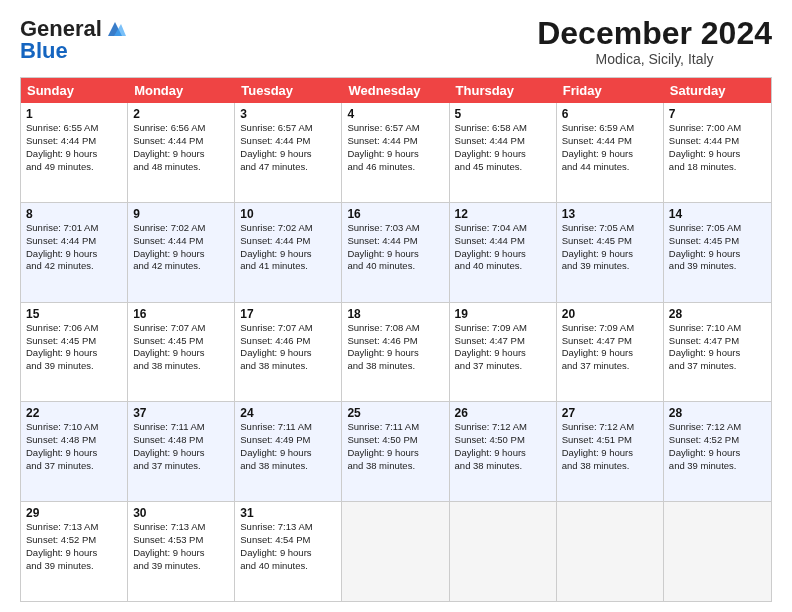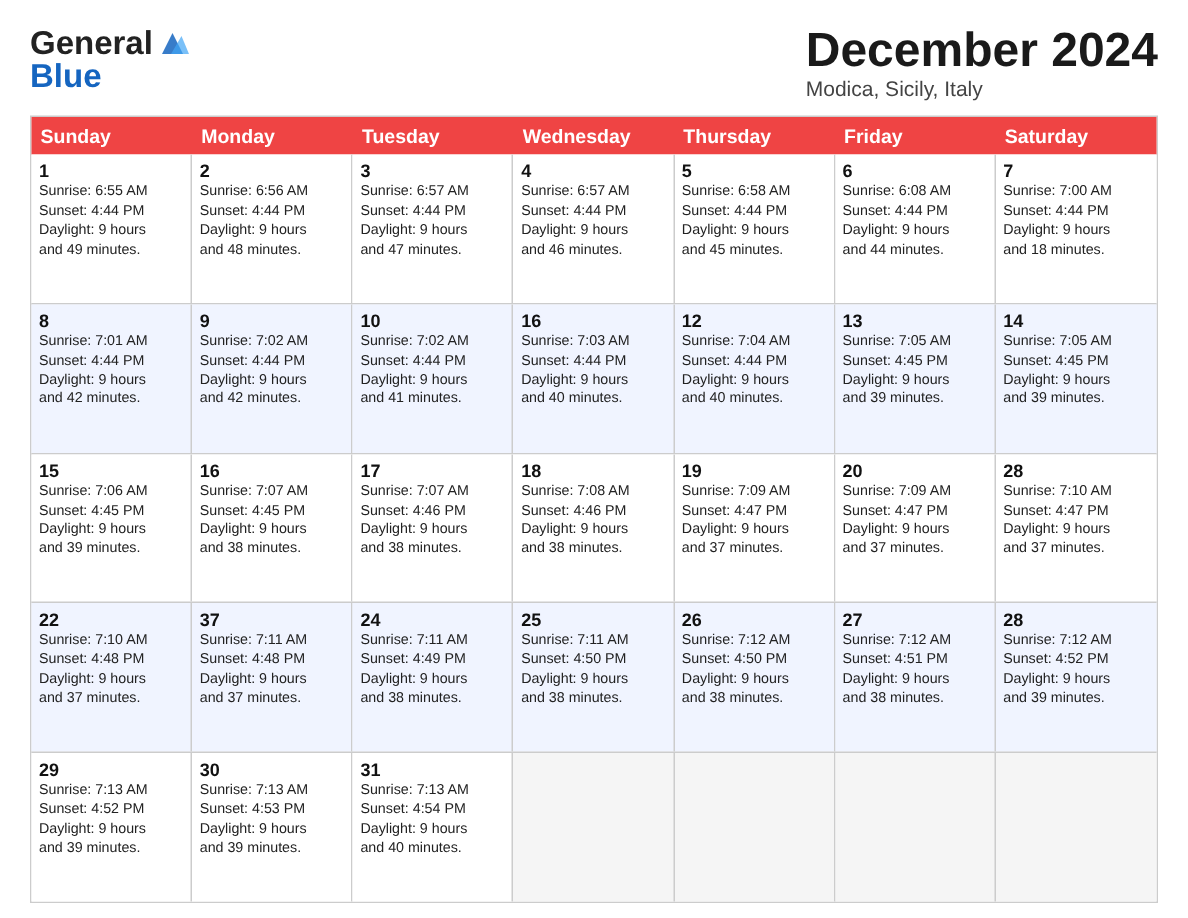--- a/index.html
+++ b/index.html
@@ -23,21 +23,21 @@
       align-items: flex-start;
       margin-bottom: 10px;
       gap: 28px;
     }
     .logo {
       display: flex;
       flex-direction: column;
       align-items: flex-start;
     }
     .title-block {
-      text-align: left;
+      text-align: center;
     }
     .month-title {
       font-size: 32px;
       font-weight: bold;
       color: #1a1a1a;
       line-height: 1.1;
     }
     .location {
       font-size: 14px;
       color: #444;
@@ -167,21 +167,21 @@
           </div>
           <div class="cal-cell">
             <span class="day-num">5</span>
             <span class="cell-line">Sunrise: 6:58 AM</span>
             <span class="cell-line">Sunset: 4:44 PM</span>
             <span class="cell-line">Daylight: 9 hours</span>
             <span class="cell-line">and 45 minutes.</span>
           </div>
           <div class="cal-cell">
             <span class="day-num">6</span>
-            <span class="cell-line">Sunrise: 6:08 AM</span>
+            <span class="cell-line">Sunrise: 6:59 AM</span>
             <span class="cell-line">Sunset: 4:44 PM</span>
             <span class="cell-line">Daylight: 9 hours</span>
             <span class="cell-line">and 44 minutes.</span>
           </div>
           <div class="cal-cell">
             <span class="day-num">7</span>
             <span class="cell-line">Sunrise: 7:00 AM</span>
             <span class="cell-line">Sunset: 4:44 PM</span>
             <span class="cell-line">Daylight: 9 hours</span>
             <span class="cell-line">and 18 minutes.</span>

